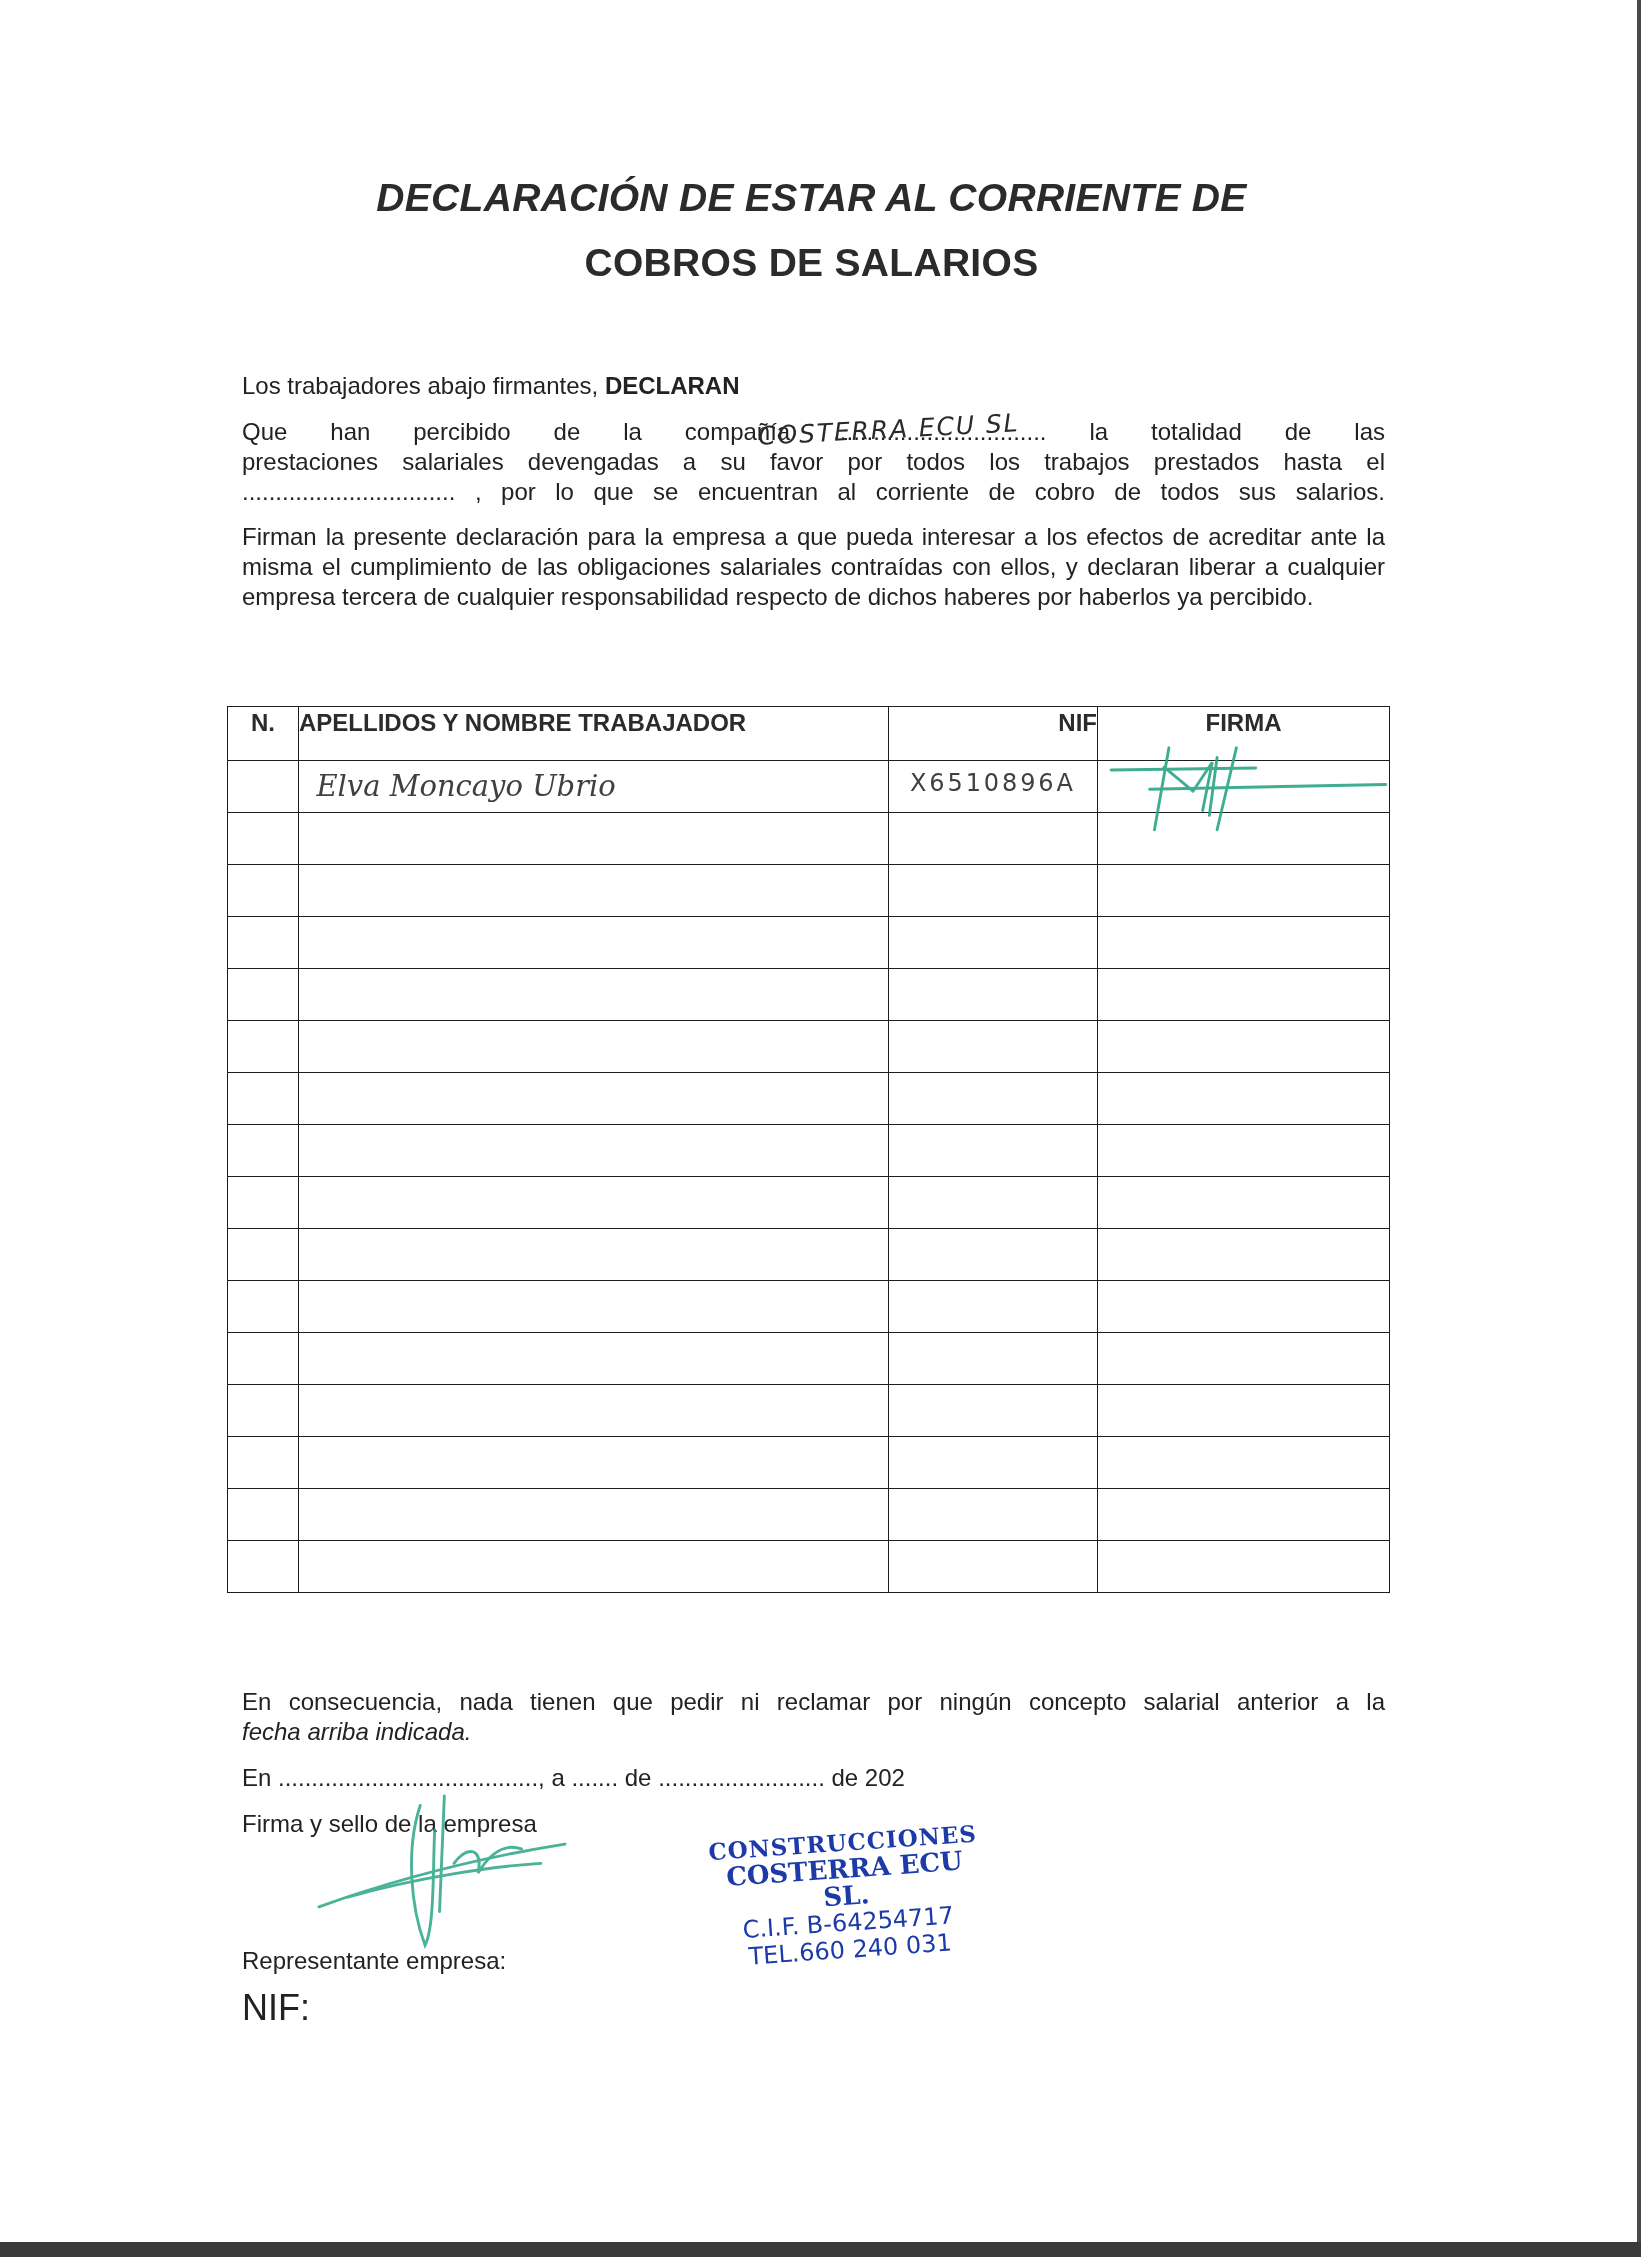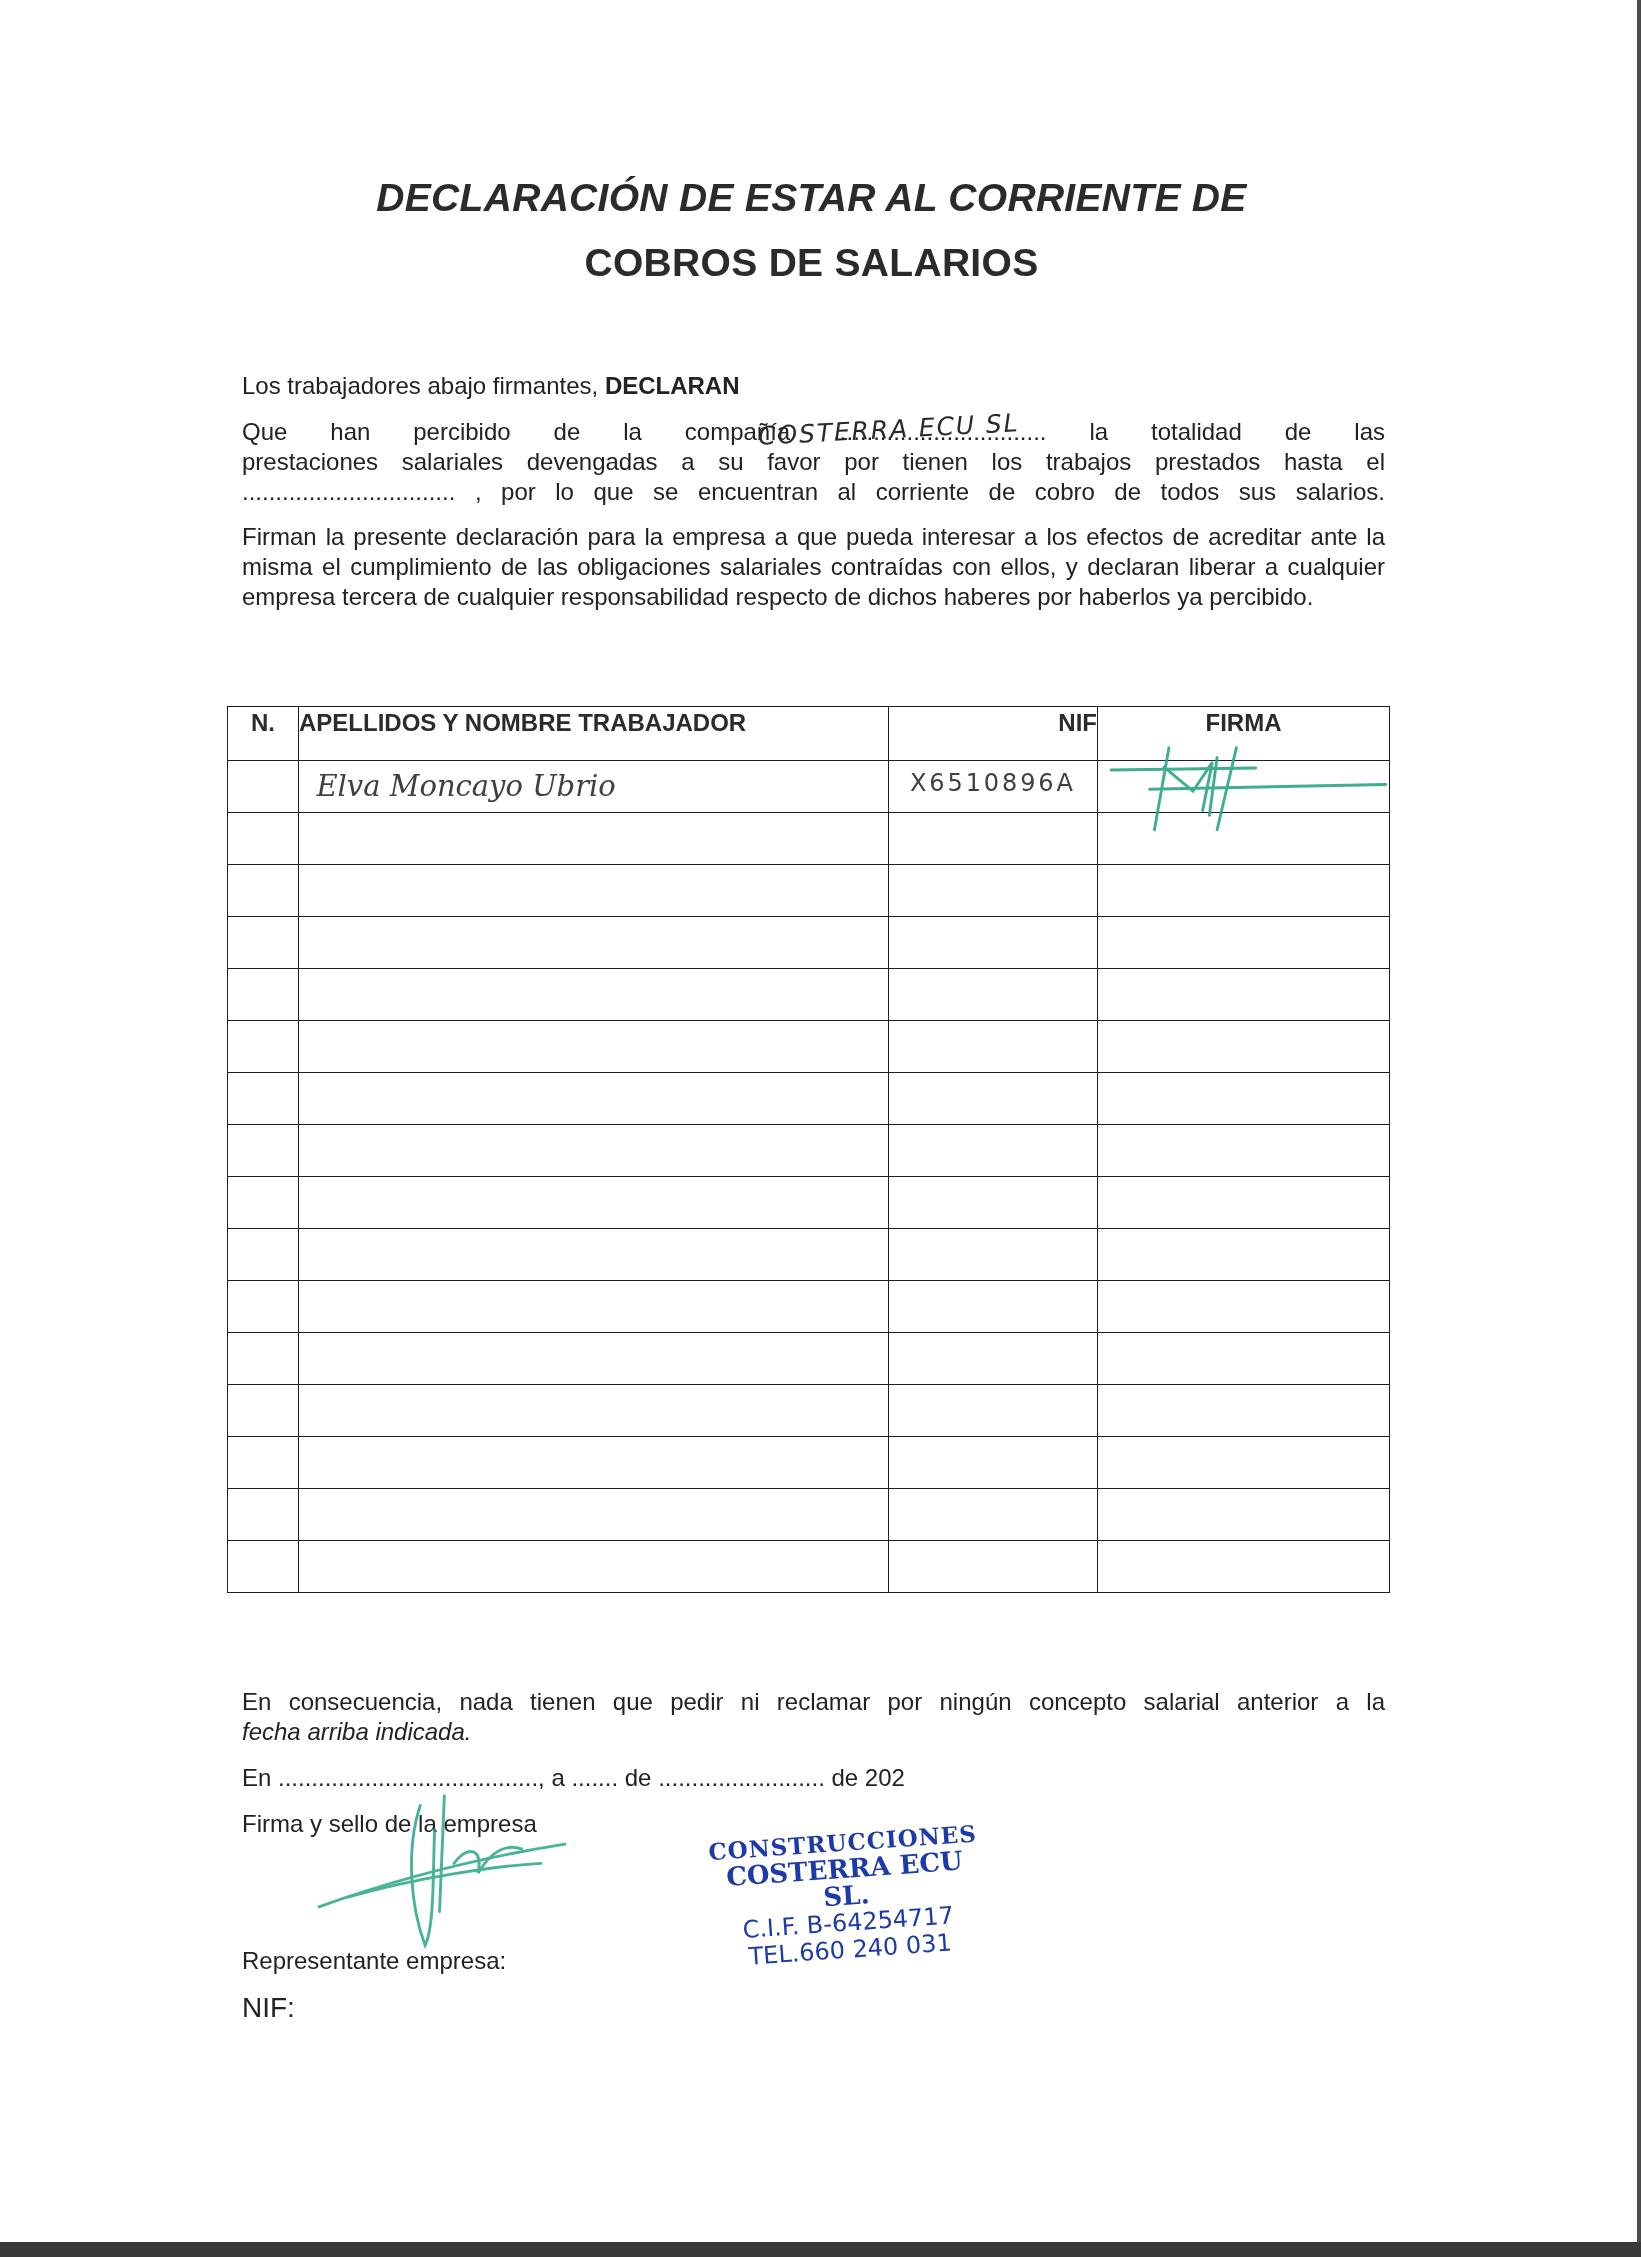--- a/index.html
+++ b/index.html
@@ -56,21 +56,21 @@
   <div class="p justify" style="top:417px;">
     <span>Que han percibido de la compañía</span>
     <span>................................</span>
     <span>la totalidad de las</span>
   </div>
 
   <div class="p" style="top:371px;">
     <span>Los trabajadores abajo firmantes, </span><b>DECLARAN</b>
   </div>
   <div class="handwritten-company">COSTERRA ECU SL</div>
-  <div class="p justify" style="top:447px;">prestaciones salariales devengadas a su favor por tienen los trabajos prestados  hasta el</div>
+  <div class="p justify" style="top:447px;">prestaciones salariales devengadas a su favor por todos los trabajos prestados  hasta el</div>
   <div class="p justify" style="top:477px;">................................ , por lo que se encuentran  al corriente de cobro de todos sus salarios.</div>
 
   <div class="p nolast" style="top:522px;">Firman la presente declaración para la empresa a que pueda interesar a los efectos de acreditar ante la misma el cumplimiento de las obligaciones salariales contraídas con ellos, y declaran liberar a cualquier empresa tercera de cualquier responsabilidad respecto de dichos haberes por haberlos ya percibido.</div>
 
   <table class="grid">
     <thead>
       <tr>
         <th class="c-n">N.</th>
         <th class="c-name">APELLIDOS Y NOMBRE  TRABAJADOR</th>
         <th class="c-nif">NIF</th>
@@ -270,18 +270,18 @@
   </svg>
 
   <div class="stamp">
     <div class="s1">CONSTRUCCIONES</div>
     <div class="s2">COSTERRA ECU SL.</div>
     <div class="s3">C.I.F. B-64254717</div>
     <div class="s4">TEL.660 240 031</div>
   </div>
 
   <div class="p" style="top:1946px;">Representante empresa:</div>
-  <div class="p" style="top:1993px; font-size: 28px;">NIF:</div>
+  <div class="p" style="top:1993px; font-size: 36px;">NIF:</div>
 </div>
 
 <div class="scan-edge-right"></div>
 <div class="scan-edge-bottom"></div>
 
 
 </body></html>

